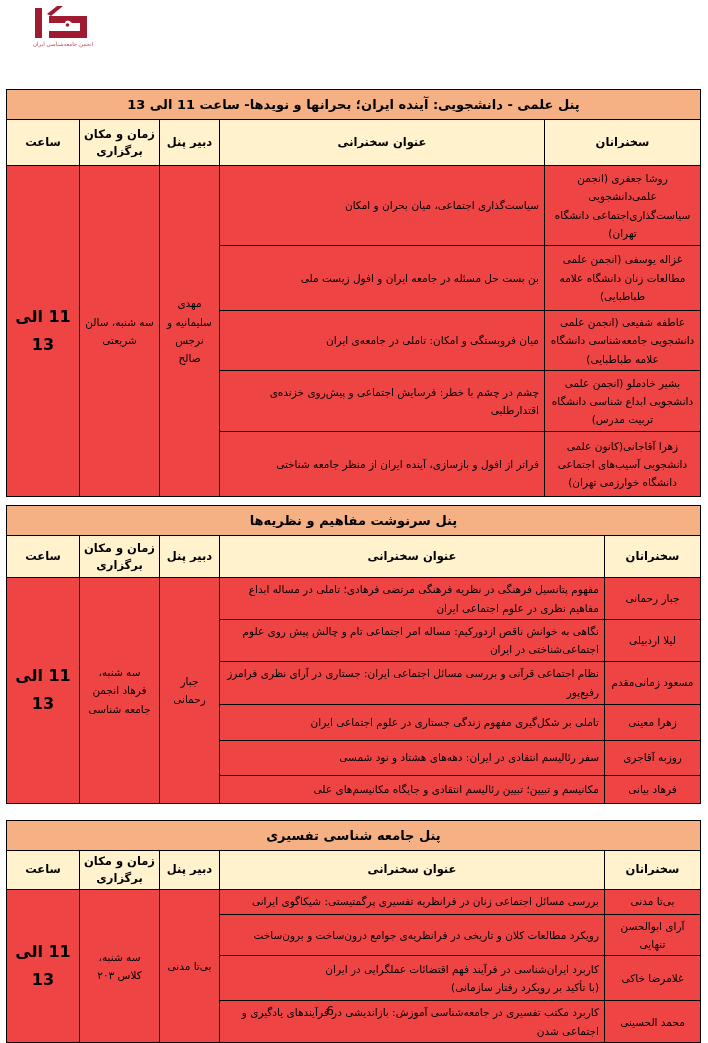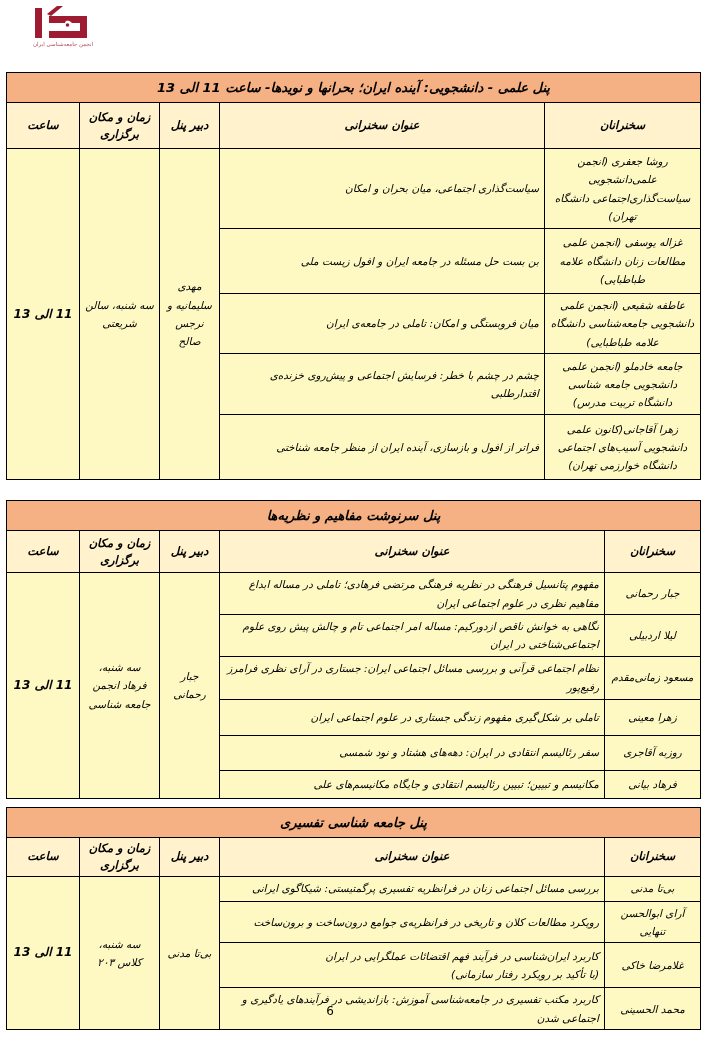--- a/index.html
+++ b/index.html
@@ -14,39 +14,39 @@
     width:708px;height:1043px;background:#ffffff;position:relative;
     margin:0 auto;direction:rtl;
     font-family:"DejaVu Sans","Liberation Sans",sans-serif;color:#000;
     overflow:hidden;
   }
   
   .logo-wrap{position:absolute;top:4px;left:26px;width:74px;text-align:center;direction:rtl;}
   .logo-mark{display:block;margin:0 auto;}
   .logo-caption{display:block;font-size:5.5px;color:#b5485a;margin-top:1px;letter-spacing:0.3px;white-space:nowrap;}
   
-  .content{position:absolute;top:72px;right:7px;width:694px;font-style:italic;}
+  .content{position:absolute;top:89px;right:7px;width:694px;}
   table.panel-table{border-collapse:collapse;width:694px;table-layout:fixed;}
   .panel-table td,.panel-table th{border:1px solid var(--border);vertical-align:middle;}
   .panel-table td.banner{
     background:var(--banner-bg);height:30px;text-align:center;
     font-weight:bold;font-size:13px;padding:2px 4px;
   }
   .panel-table th{
     background:var(--header-bg);font-weight:bold;font-size:11.5px;
     text-align:center;padding:2px 3px;line-height:1.45;
   }
   .panel-table td.cell{
-    background:#fef9c3;text-align:center;font-size:10.5px;
+    background:#ef4444;text-align:center;font-size:10.5px;
     padding:2px 5px;line-height:1.75;
   }
   .panel-table td.talk{white-space:pre-line;text-align:right;}
-  .panel-table td.time{font-weight:bold;font-size:12px;}
-  table.t2{margin-top:20px;}
-  table.t3{margin-top:8px;}
+  .panel-table td.time{font-weight:bold;font-size:16px;}
+  table.t2{margin-top:8px;}
+  table.t3{margin-top:16px;}
   .h-head-1{height:46px;} .h-head-2{height:42px;} .h-head-3{height:39px;}
   
   .page-number{position:absolute;top:1004px;left:0;width:660px;text-align:center;font-size:12px;color:#000;}
 </style>
 </head>
 <body>
 
 <div class="page">
 
   <div class="logo-wrap">
@@ -90,21 +90,21 @@
       </tr>
       <tr style="height:65px">
         <td class="cell">غزاله یوسفی (انجمن علمی مطالعات زنان دانشگاه علامه طباطبایی)</td>
         <td class="cell talk">بن بست حل مسئله در جامعه ایران و افول زیست ملی</td>
       </tr>
       <tr style="height:59px">
         <td class="cell">عاطفه شفیعی (انجمن علمی دانشجویی جامعه‌شناسی دانشگاه علامه طباطبایی)</td>
         <td class="cell talk">میان فروبستگی و امکان: تاملی در جامعه‌ی ایران</td>
       </tr>
       <tr style="height:61px">
-        <td class="cell">جامعه خادملو (انجمن علمی دانشجویی جامعه شناسی دانشگاه تربیت مدرس)</td>
+        <td class="cell">بشیر خادملو (انجمن علمی دانشجویی ابداع شناسی دانشگاه تربیت مدرس)</td>
         <td class="cell talk">چشم در چشم با خطر: فرسایش اجتماعی و پیش‌روی خزنده‌ی اقتدارطلبی</td>
       </tr>
       <tr style="height:65px">
         <td class="cell">زهرا آقاجانی(کانون علمی دانشجویی آسیب‌های اجتماعی دانشگاه خوارزمی تهران)</td>
         <td class="cell talk">فراتر از افول و بازسازی، آینده ایران از منظر جامعه شناختی</td>
       </tr>
     </tbody>
       </table>
 
     <table class="panel-table t2">

